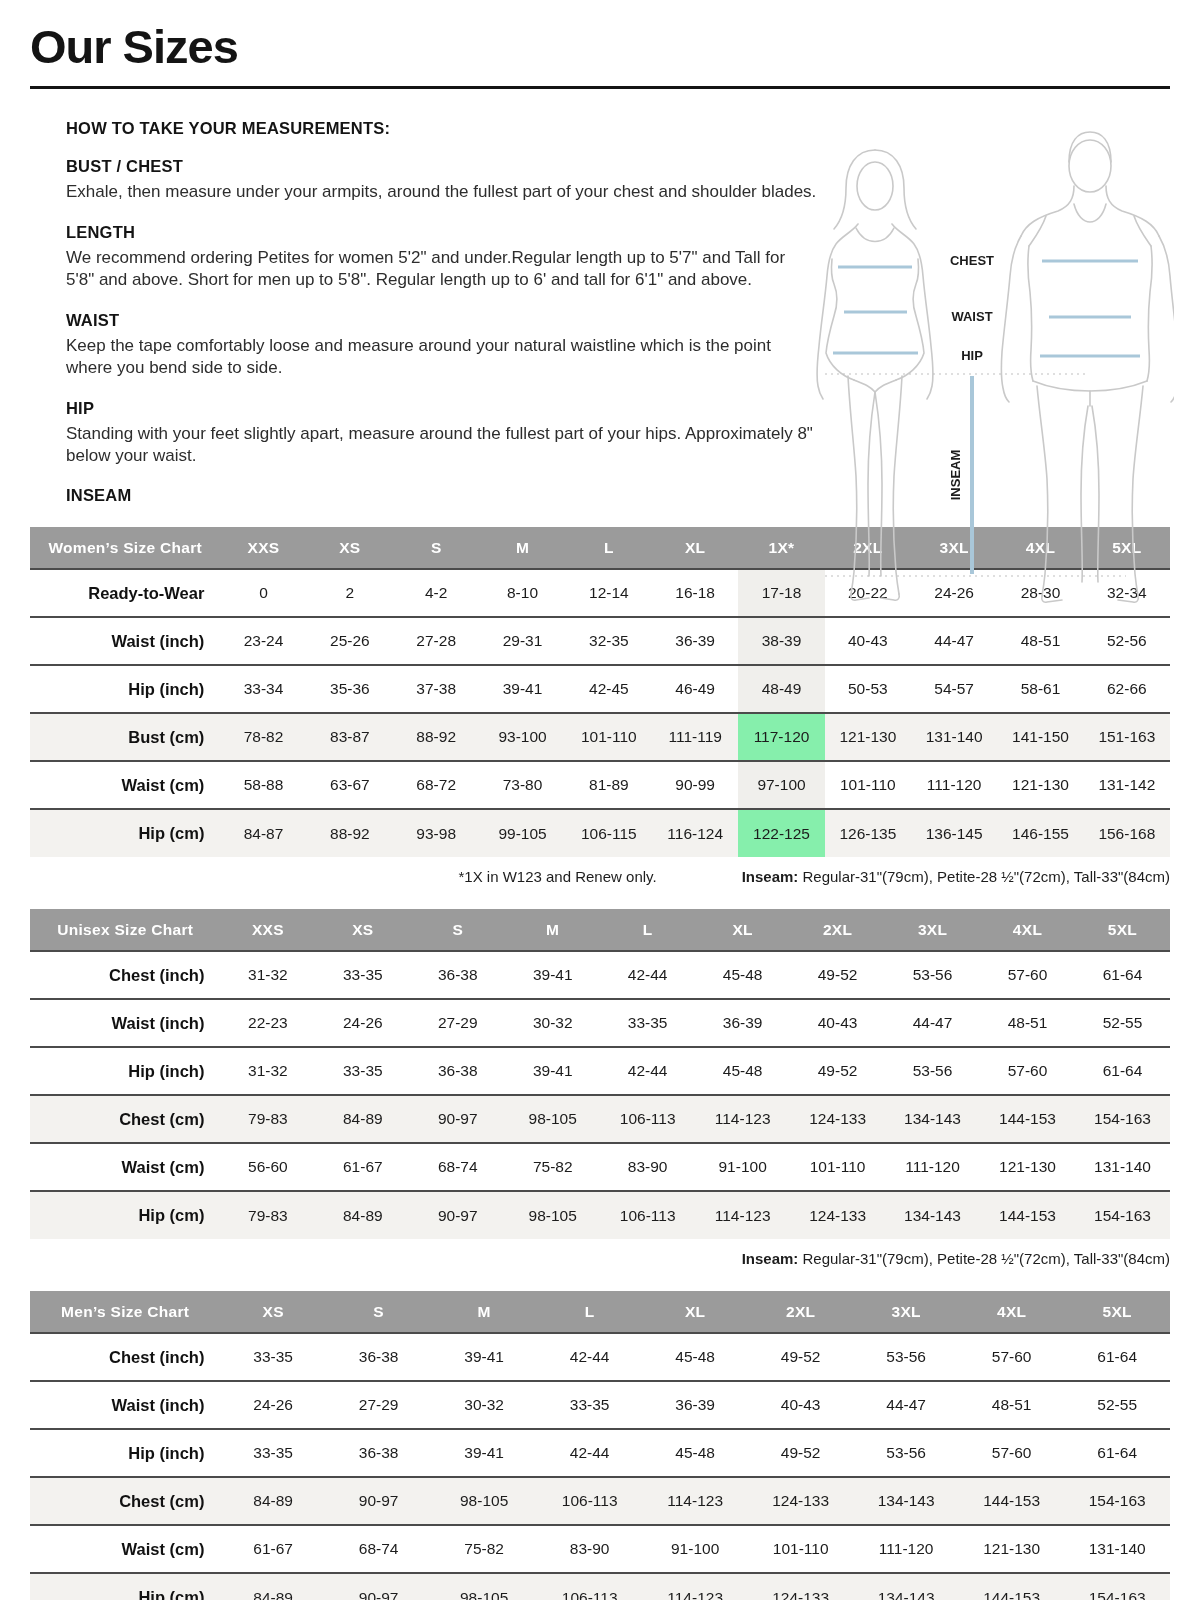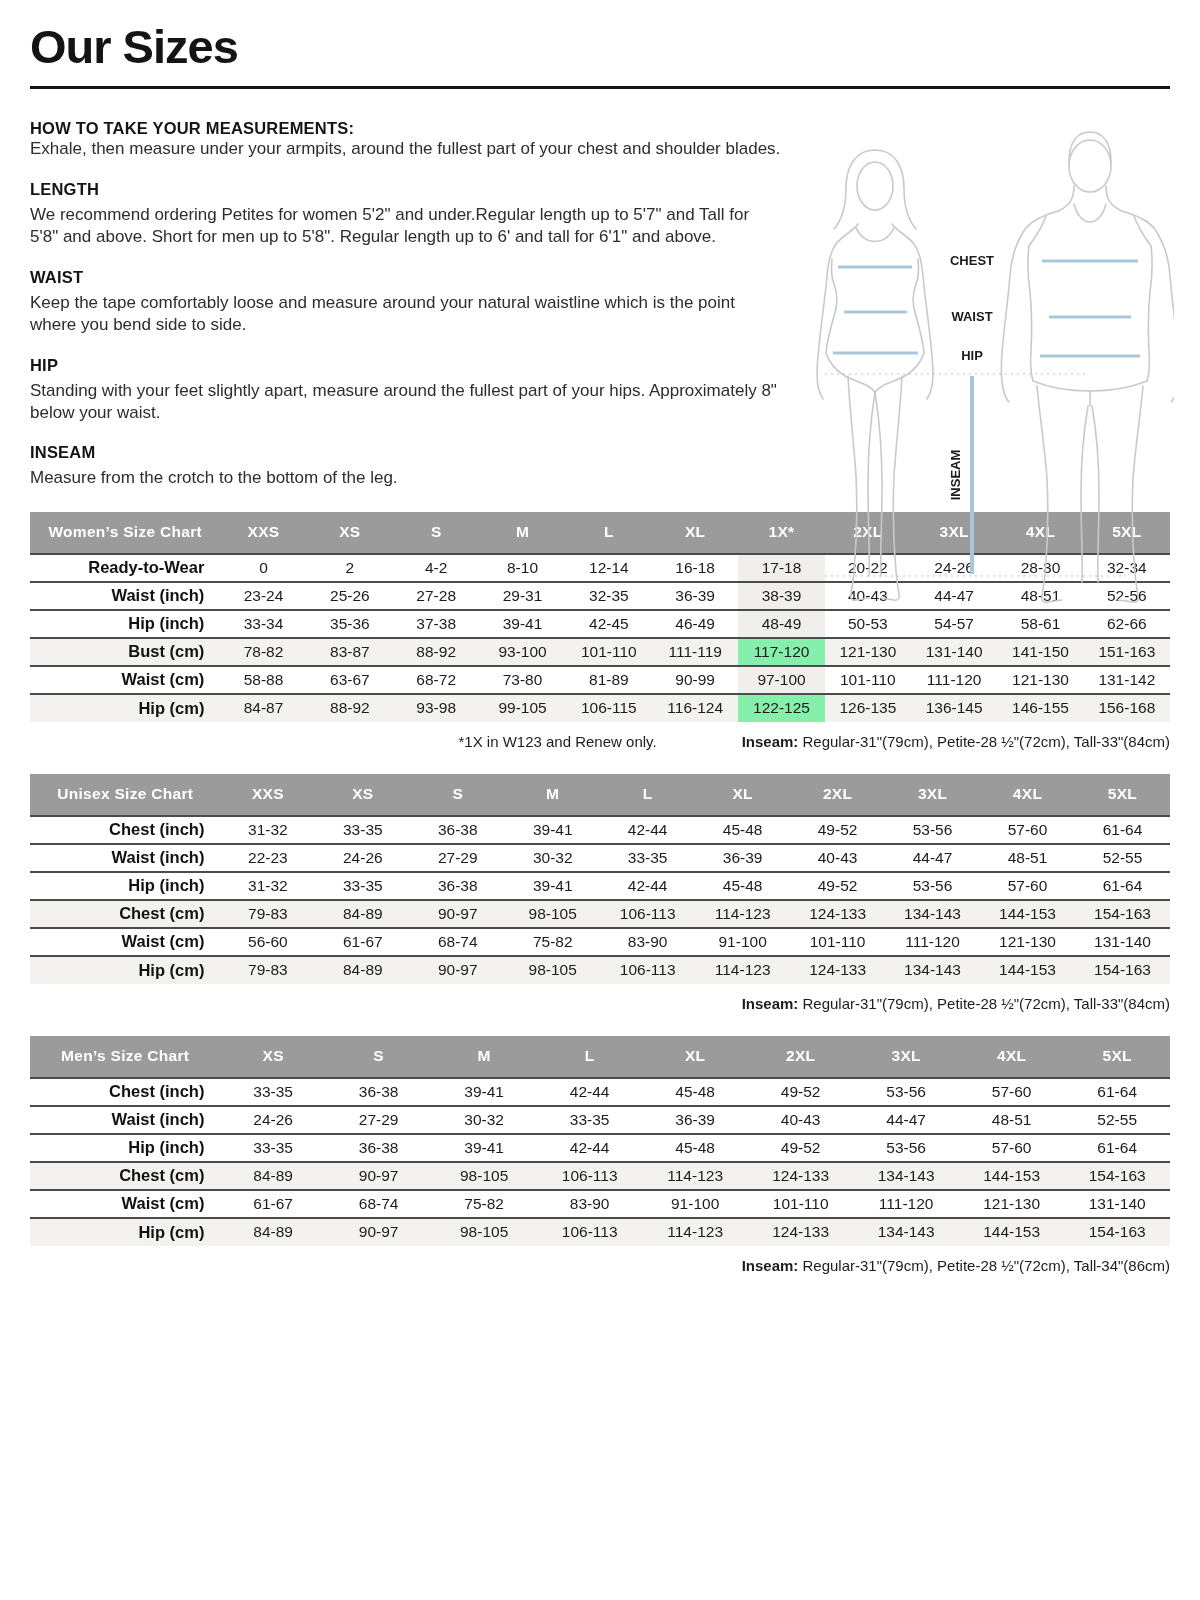--- a/index.html
+++ b/index.html
@@ -7,36 +7,36 @@
     width:1200px; height:1600px;
     font-family:"Liberation Sans", sans-serif;
     color:#222; position:relative; box-sizing:border-box;
     padding:0 30px;
   }
   .page-title {
     font-size:47px; font-weight:800; letter-spacing:-1px;
     color:#141414; margin:22px 0 0 0; line-height:1.05;
   }
   .title-rule { height:3px; background:#141414; margin-top:15px; }
-  .intro { width:752px; }
+  .intro { width:752px;margin-left:36px; }
   .how-to { font-weight:700; font-size:16.5px; color:#141414; margin-top:30px; letter-spacing:0.2px; }
   .m-section h3 { font-size:16.5px; font-weight:700; color:#141414; margin:19px 0 5px 0; letter-spacing:0.2px; }
   .m-section p { font-size:17px; line-height:1.32; margin:0; color:#2d2d2d; }
   .diagram {
     position:absolute; top:124px; right:26px; width:384px; height:484px;
   }
   .tables-wrap { margin-top:22px; }
   table.size-table { width:100%; border-collapse:collapse; table-layout:fixed; }
   table.size-table thead th {
     background:#9b9b9b; color:#ffffff; font-size:15.5px; font-weight:700;
     height:39px; text-align:center; letter-spacing:0.3px;
     border-bottom:2px solid #4b4b4b;
     margin-left:16px;
   }
-  table.size-table tbody tr { height:28px;margin-top:44px; }
+  table.size-table tbody tr { height:48px;margin-top:44px; }
   table.size-table tbody tr + tr th,
   table.size-table tbody tr + tr td { border-top:2px solid #4b4b4b; }
   table.size-table tbody th.row-label {
     text-align:right; padding-right:16px; font-size:16.5px; font-weight:700; color:#111;
     background:#fff;
   }
   table.size-table tbody td { text-align:center; font-size:15.5px; color:#1c1c1c; background:#fff; }
   table.size-table tbody tr.shaded td, table.size-table tbody tr.shaded th.row-label { background:#f3f2ef; }
   table.size-table tbody td.hl { background:#f0efec; }
   table.size-table tbody tr.shaded td.hl { background:#86efac; }
@@ -51,37 +51,37 @@
 </head>
 <body>
 
 <h1 class="page-title">Our Sizes</h1>
 <div class="title-rule"></div>
 
 <div class="intro">
   <div class="how-to">HOW TO TAKE YOUR MEASUREMENTS:</div>
 
   <div class="m-section">
+    <h3>BUST / CHEST</h3>
     <p>Exhale, then measure under your armpits, around the fullest part of your chest and shoulder blades.</p>
   </div>
   <div class="m-section">
     <h3>LENGTH</h3>
     <p>We recommend ordering Petites for women 5'2" and under.Regular length up to 5'7" and Tall for 5'8" and above. Short for men up to 5'8". Regular length up to 6' and tall for 6'1" and above.</p>
   </div>
   <div class="m-section">
     <h3>WAIST</h3>
     <p>Keep the tape comfortably loose and measure around your natural waistline which is the point where you bend side to side.</p>
   </div>
   <div class="m-section">
     <h3>HIP</h3>
     <p>Standing with your feet slightly apart, measure around the fullest part of your hips. Approximately 8" below your waist.</p>
   </div>
   <div class="m-section">
     <h3>INSEAM</h3>
-    <p>Measure from the crotch to the bottom of the leg.</p>
   </div>
 </div>
 
 <div class="diagram">
   <svg width="384" height="484" viewBox="0 0 384 484">
     <g stroke="#c9c9c9" stroke-width="1.6" fill="none" stroke-linecap="round">
 
       <path d="M85,26 C66,26 56,42 56,64 C56,84 51,97 44,105"></path>
       <path d="M85,26 C104,26 114,42 114,64 C114,84 119,97 126,105"></path>
       <ellipse cx="85" cy="62" rx="18" ry="24"></ellipse>

